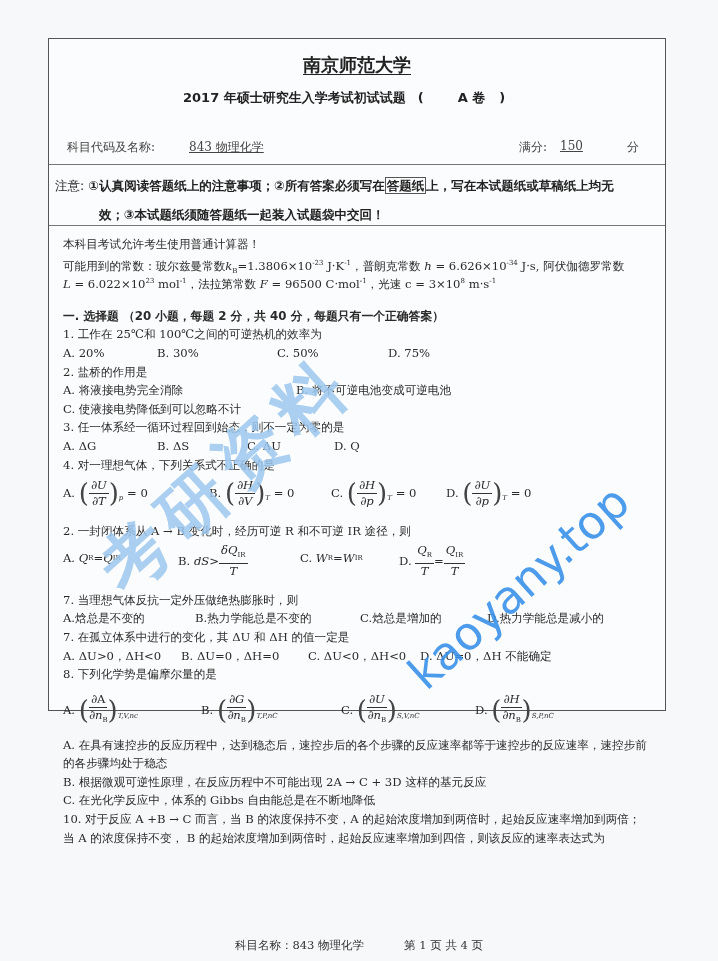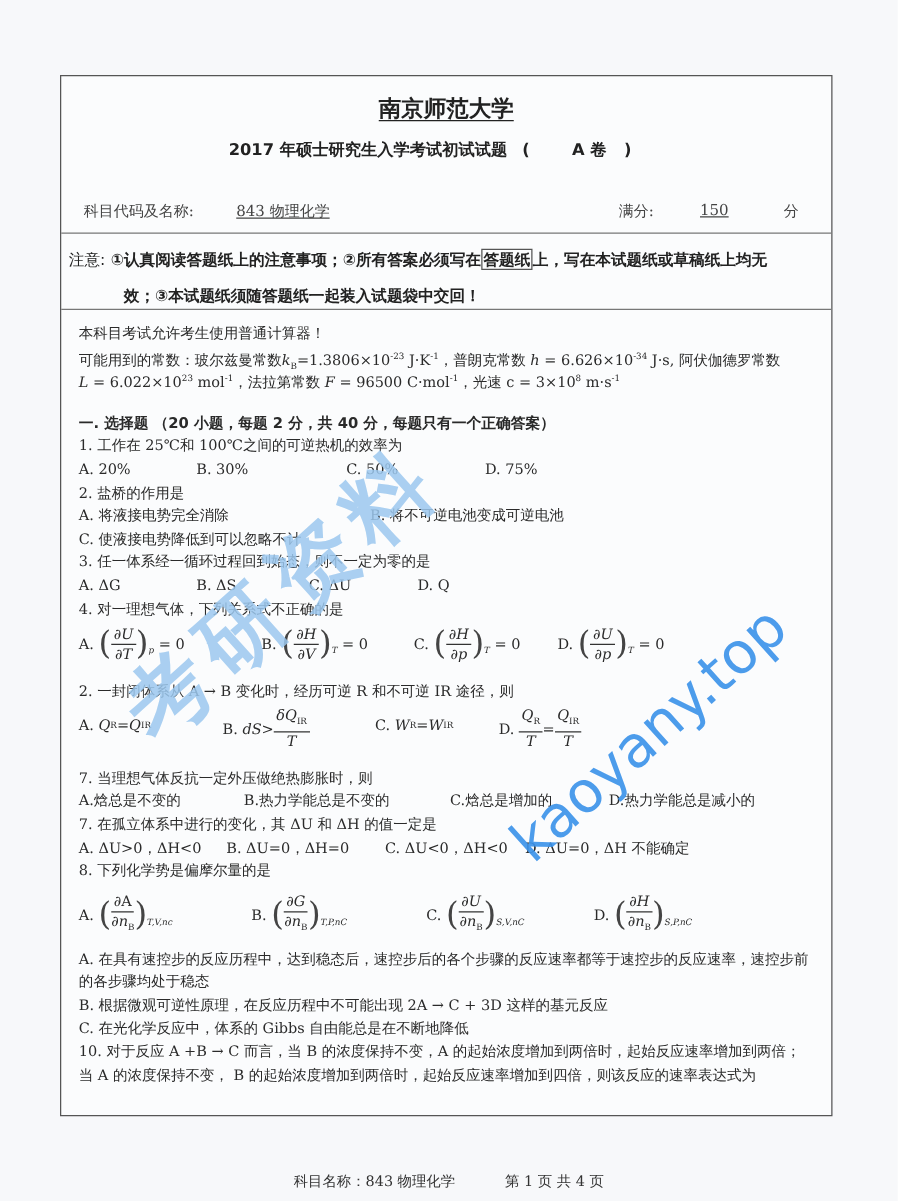--- a/index.html
+++ b/index.html
@@ -3,22 +3,22 @@
 <meta charset="utf-8">
 <style>
   html, body { margin:0; padding:0; }
   body {
     width:718px; height:961px; position:relative; overflow:hidden;
     background:#f7f8fa;
     font-family:"DejaVu Serif", "Liberation Serif", serif;
     color:#2a2a2a;
   }
   .frame {
-    position:absolute; left:48px; top:38px; width:618px; height:833px;
-    border:1px solid #555; box-sizing:border-box; background:#fbfcfd;margin-top:22px;
+    position:absolute; left:48px; top:38px; width:618px; height:673px;
+    border:1px solid #555; box-sizing:border-box; background:#fbfcfd;
   }
   .hdr-title {
     position:absolute; left:0; right:0; top:14px; text-align:center;
     font-family:"DejaVu Sans", "Liberation Sans", sans-serif;
     font-weight:bold; font-size:18px; color:#222;
   }
   .hdr-title span { text-decoration:underline; text-underline-offset:3px; }
   .hdr-sub {
     position:absolute; left:134px; top:50px;
     font-family:"DejaVu Sans", "Liberation Sans", sans-serif;
@@ -26,21 +26,21 @@
   }
   .hdr-sub .paren { margin-left:12px; }
   .hdr-sub .juan { margin-left:34px; }
   .hdr-sub .paren2 { margin-left:14px; }
   .subject-row {
     position:absolute; left:18px; right:18px; top:98px; height:22px;
     font-size:12px; color:#444;
   }
   .subject-row .lbl { position:absolute; left:0; top:2px; }
   .subject-row .val { position:absolute; left:122px; top:2px; text-decoration:underline; }
-  .subject-row .flbl { position:absolute; left:428px; top:2px; }
+  .subject-row .flbl { position:absolute; left:452px; top:2px; }
   .subject-row .fval { position:absolute; left:493px; top:2px; text-decoration:underline; }
   .subject-row .funit { position:absolute; left:560px; top:2px; }
   .hr1 { position:absolute; left:0; right:0; top:125px; border-top:1px solid #777; }
   .notice {
     position:absolute; left:6px; right:6px; top:132px;
     font-size:12.5px; line-height:29px; color:#222;
     font-family:"DejaVu Sans", "Liberation Sans", sans-serif; font-weight:bold;
   }
   .notice .label { font-weight:normal; }
   .notice .boxed { border:1px solid #555; padding:0 1px; }

